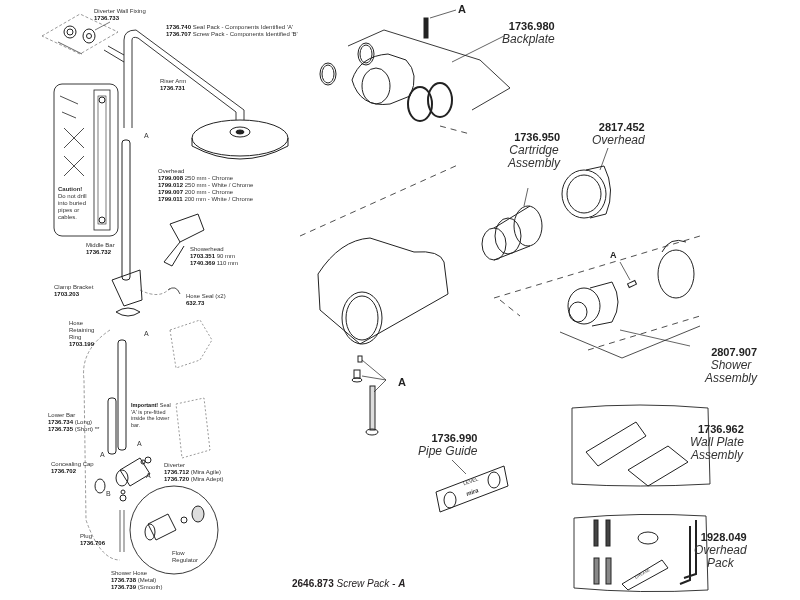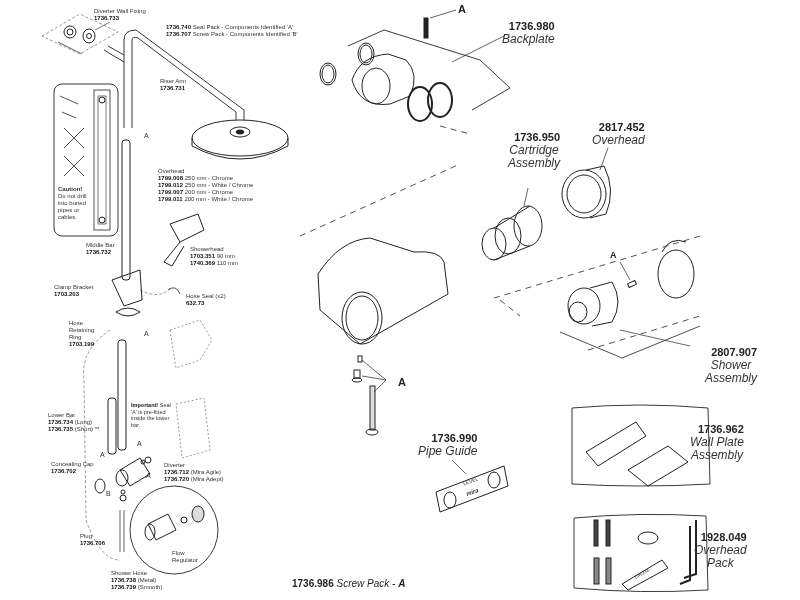--- a/index.html
+++ b/index.html
@@ -290,16 +290,16 @@
 </div>
 <span class="lbl" style="left:463px;top:478px;font-size:5px;transform:rotate(-20deg);">LEVEL</span>
 <span class="lbl" style="left:466px;top:489px;font-size:6px;font-weight:bold;font-style:italic;transform:rotate(-20deg);">mira</span>
 <span class="lbl" style="left:634px;top:570px;font-size:4px;transform:rotate(-30deg);">GREASE</span>
 <div class="big" style="left:688px;top:531px;margin-left:6px;">
   <span class="num">1928.049</span>
   <span class="name">Overhead</span>
   <span class="name">Pack</span>
 </div>
 <div style="position:absolute;left:292px;top:578px;font-size:10px;white-space:nowrap;">
-  <b>1736.986</b>
+  <b>2646.873</b>
   <i>Screw Pack -</i>
   <b style="font-style:italic;">A</b>
 </div>
 
 </body></html>

